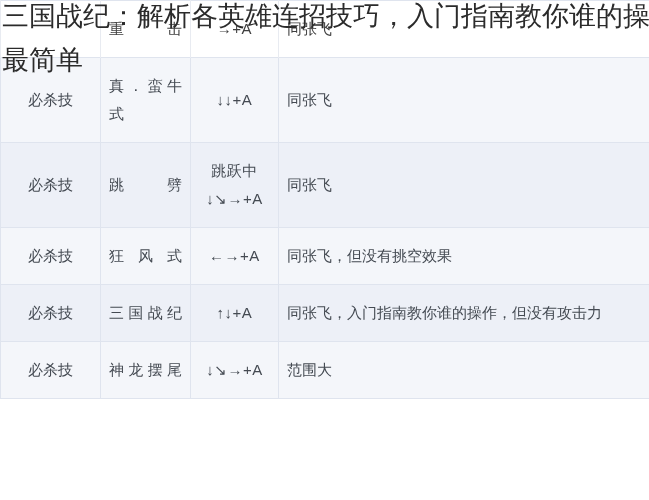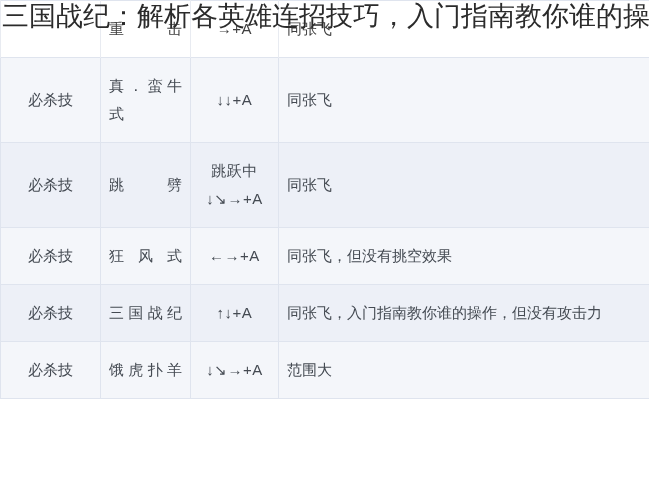--- a/index.html
+++ b/index.html
@@ -115,23 +115,24 @@
 
     <tr class="row-even">
       <td class="col-type">必杀技</td>
       <td class="col-name">三国战纪</td>
       <td class="col-cmd"><span class="cmd">↑↓+A</span></td>
       <td class="col-detail">同张飞，入门指南教你谁的操作，但没有攻击力</td>
     </tr>
 
     <tr class="row-odd">
       <td class="col-type">必杀技</td>
-      <td class="col-name">饿虎扑羊</td>
+      <td class="col-name">神龙摆尾</td>
       <td class="col-cmd"><span class="cmd">↓↘→+A</span></td>
       <td class="col-detail">范围大</td>
     </tr>
 
   </tbody>
 </table>
 
 <div id="headline">
   <span class="line1">三国战纪：解析各英雄连招技巧，入门指南教你谁的操作</span>
+  <span class="line2">最简单</span>
 </div>
 
 </body></html>

